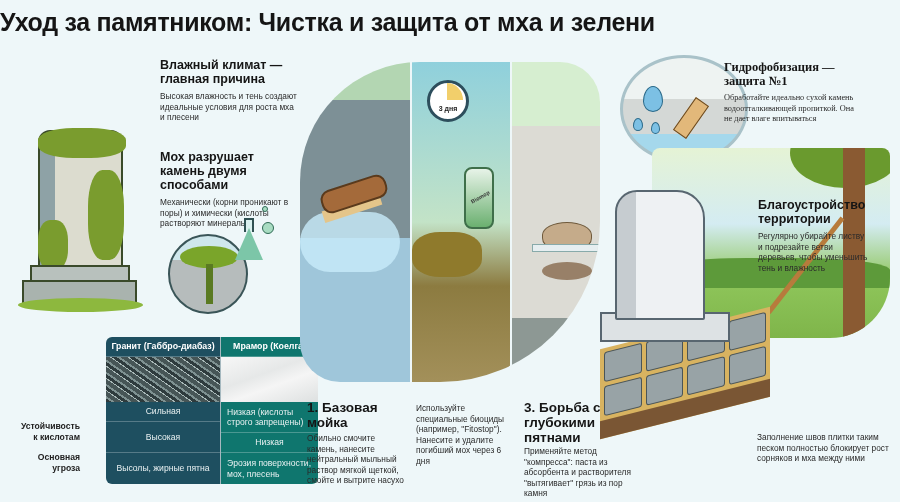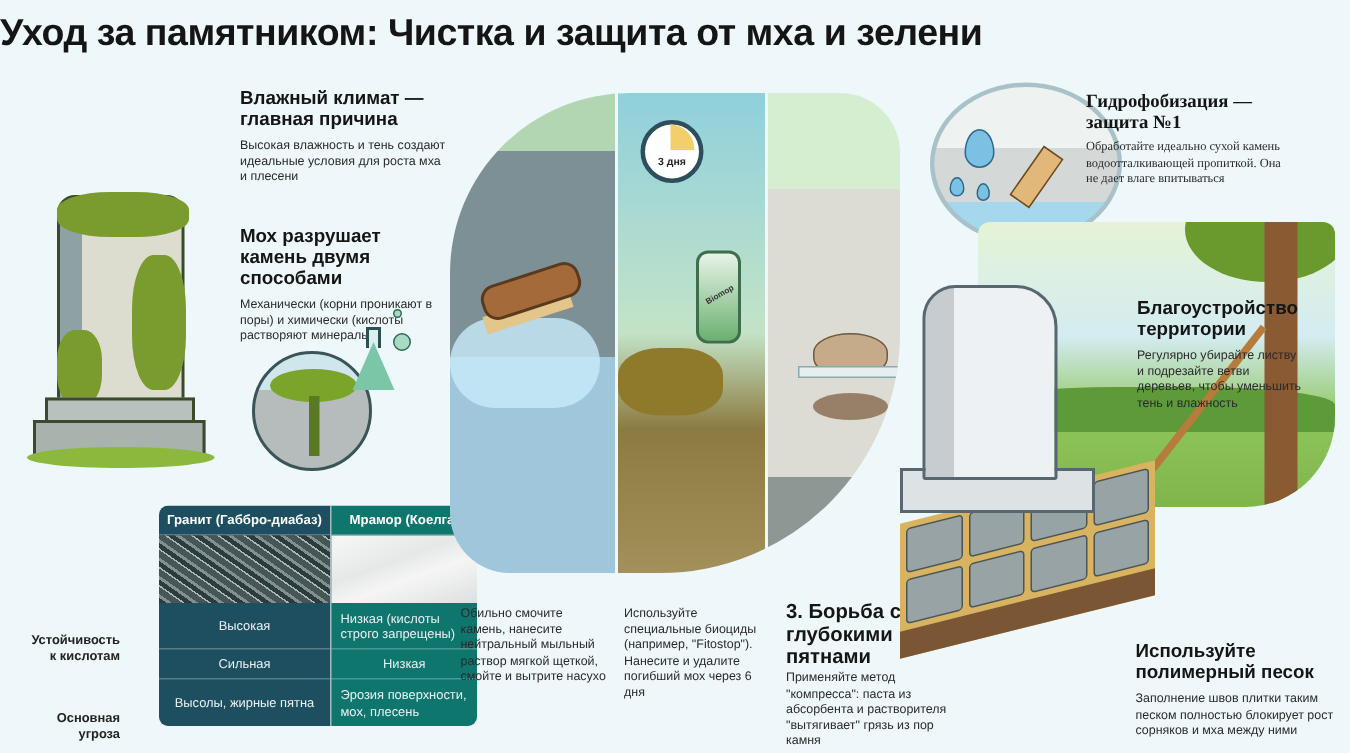--- a/index.html
+++ b/index.html
@@ -103,28 +103,28 @@
 <div class="abs roots">
   <div class="tree"></div>
     <div class="trunk"></div>
 </div>
 <div class="abs flask-neck"></div>
 <div class="abs flask"></div>
 <div class="abs bubble" style="left:262px;top:222px;width:12px;height:12px;"></div>
 <div class="abs bubble" style="left:262px;top:206px;width:6px;height:6px;"></div>
 
 <div class="abs rowlbl" style="left:16px;top:421px;width:64px;">Устойчивость к кислотам</div>
-<div class="abs rowlbl" style="left:16px;top:452px;width:64px;margin-top:21px;">Основная угроза</div>
+<div class="abs rowlbl" style="left:16px;top:452px;width:64px;">Основная угроза</div>
 
 <div class="abs tbl">
   <div class="col-g divider">
     <div class="cell center hdr">Гранит (Габбро-диабаз)</div>
     <div class="swatch sw-g"></div>
+    <div class="cell center r1">Сильная</div>
     <div class="cell center r2">Высокая</div>
-    <div class="cell center r1">Сильная</div>
     <div class="cell center r3">Высолы, жирные пятна</div>
   </div>
   <div class="col-m">
     <div class="cell center hdr">Мрамор (Коелга)</div>
     <div class="swatch sw-m"></div>
     <div class="cell left r2">Низкая (кислоты строго запрещены)</div>
     <div class="cell center r1">Низкая</div>
     <div class="cell left r3">Эрозия поверхности, мох, плесень</div>
   </div>
 </div>
@@ -146,20 +146,21 @@
     </div>
   </div>
   <div class="panel p3">
     <div class="paste"></div>
     <div class="plate"></div>
     <div class="stain"></div>
   </div>
 </div>
 
 <div class="abs" style="left:307px;top:400px;width:100px;">
+  <div class="h2">1. Базовая мойка</div>
   <div class="p" style="margin-top:3px">Обильно смочите камень, нанесите нейтральный мыльный раствор мягкой щеткой, смойте и вытрите насухо</div>
 </div>
 <div class="abs" style="left:416px;top:400px;width:98px;">
   <div class="p" style="margin-top:3px">Используйте специальные биоциды (например, "Fitostop"). Нанесите и удалите погибший мох через 6 дня</div>
 </div>
 <div class="abs" style="left:524px;top:400px;width:110px;">
   <div class="h2">3. Борьба с глубокими пятнами</div>
   <div class="p" style="margin-top:1px">Применяйте метод "компресса": паста из абсорбента и растворителя "вытягивает" грязь из пор камня</div>
 </div>
 
@@ -194,15 +195,14 @@
     <div class="tile"></div>
   <div class="tile"></div>
     <div class="tile"></div>
     <div class="tile"></div>
     <div class="tile"></div>
 </div>
 <div class="abs mbase"></div>
 <div class="abs monument"></div>
 
 <div class="abs" style="left:757px;top:427px;width:140px;">
-  <div class="h">Используйте полимерный песок</div>
   <div class="p">Заполнение швов плитки таким песком полностью блокирует рост сорняков и мха между ними</div>
 </div>
 
 </body></html>

